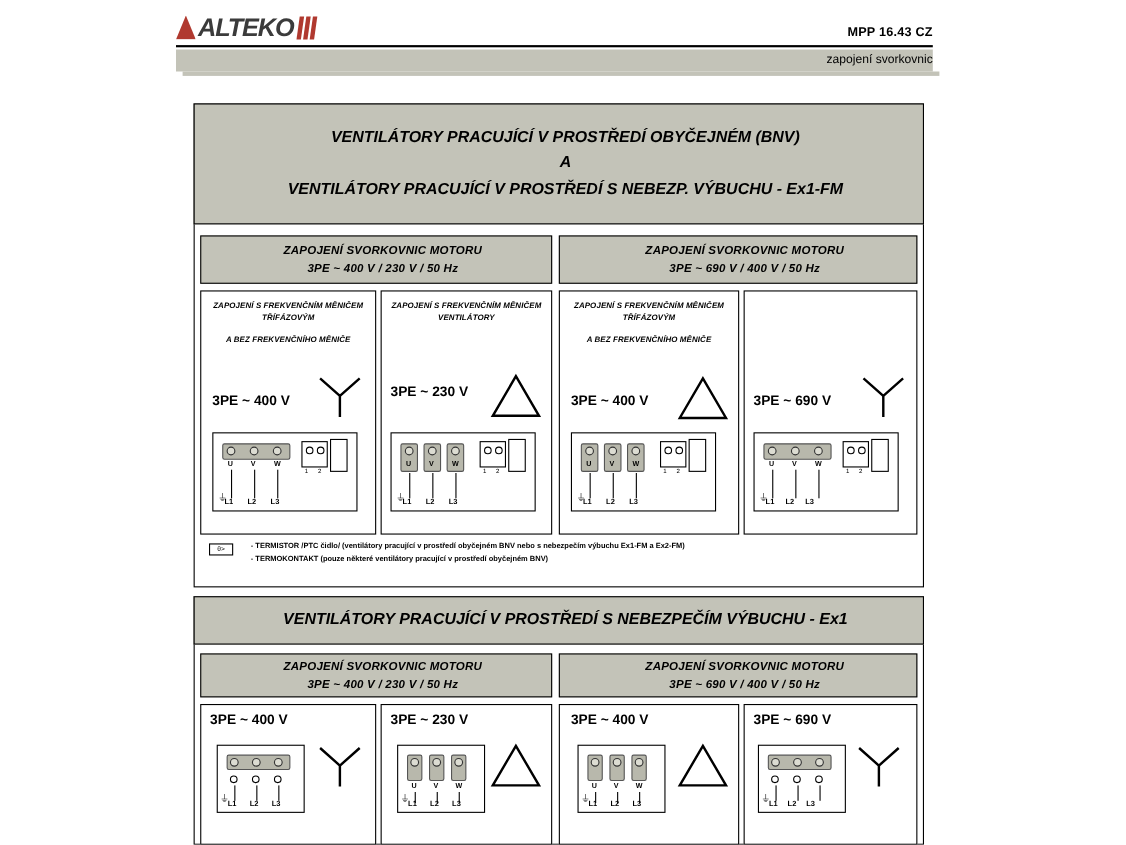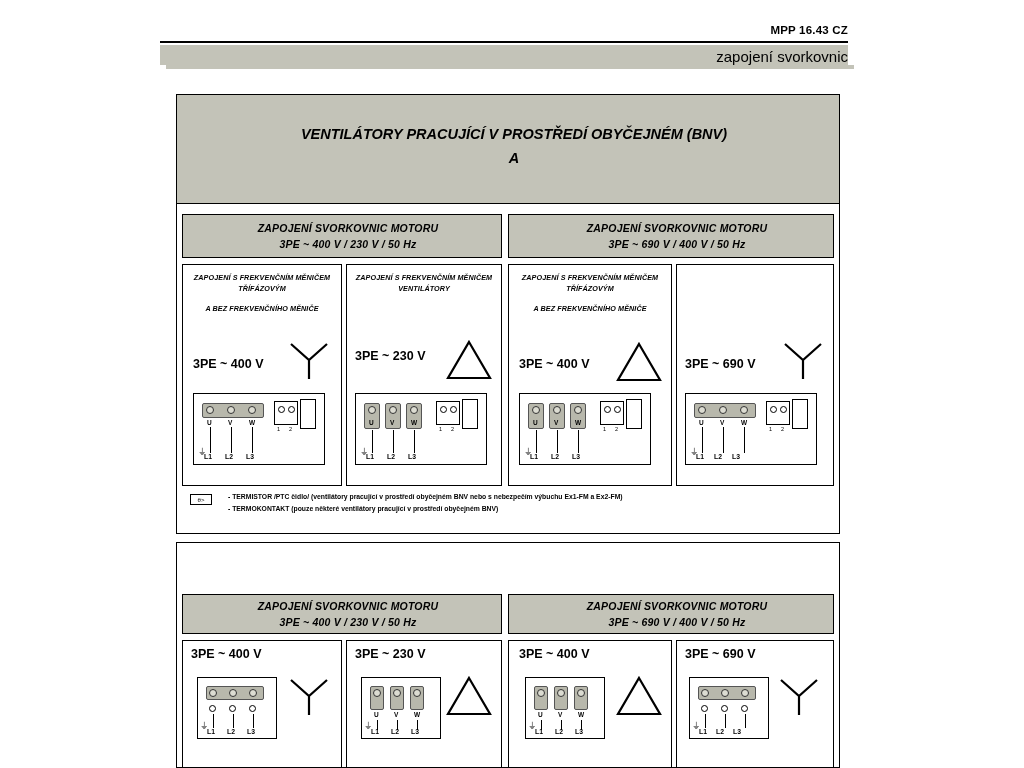--- a/index.html
+++ b/index.html
@@ -41,21 +41,21 @@
   .hdr-rule {
     position: absolute; left: 160px; top: 41px; width: 688px; height: 2px;
     background: #000;
   }
   .hdr-sub {
     position: absolute; left: 160px; top: 45px; width: 688px; height: 20px;
     background: #c3c3b8;
   }
   .hdr-sub-text {
     position: absolute; right: 176px; top: 48px;
-    font-size: 15px; color: #000;
+    font-size: 11px; color: #000;
   }
   .hdr-sub-shadow {
     position: absolute; left: 166px; top: 65px; width: 688px; height: 4px;
     background: #c3c3b8;
   }
 
   
   .box { position: absolute; border: 1px solid #000; background: #fff; }
   .gray { background: #c3c3b8; padding-left: 12px; }
   .ctr { display: flex; align-items: center; justify-content: center; text-align: center; }
@@ -98,31 +98,37 @@
   .ptc-lbl { position: absolute; font-size: 5.5px; color: #000; }
 
   svg { display: block; }
   .sym { position: absolute; }
 </style>
 </head>
 <body>
 
 <div class="page">
 
+  <div class="logo">
+    <span class="logo-mark"></span>
+      <span class="logo-text">ALTEKO</span>
+      <span class="logo-bars"><span></span><span></span><span></span></span>
+  </div>
   <div class="hdr-code">MPP 16.43 CZ</div>
   <div class="hdr-rule"></div>
   <div class="hdr-sub"></div>
   <div class="hdr-sub-text">zapojení svorkovnic</div>
   <div class="hdr-sub-shadow"></div>
 
   <div class="box" style="left:176px; top:94px; width:664px; height:440px;"></div>
 
   <div class="box gray ctr col" style="left:176px; top:94px; width:664px; height:110px;">
     <div class="title-it">VENTILÁTORY PRACUJÍCÍ V PROSTŘEDÍ OBYČEJNÉM (BNV)</div>
     <div class="title-it" style="margin:4px 0;">A</div>
+    <div class="title-it">VENTILÁTORY PRACUJÍCÍ V PROSTŘEDÍ S NEBEZP. VÝBUCHU - Ex1-FM</div>
   </div>
 
   <div class="box gray ctr col" style="left:182px; top:214px; width:320px; height:44px;">
     <div class="sect-head">ZAPOJENÍ SVORKOVNIC MOTORU</div>
     <div class="sect-head">3PE ~ 400 V / 230 V / 50 Hz</div>
   </div>
   <div class="box gray ctr col" style="left:508px; top:214px; width:326px; height:44px;">
     <div class="sect-head">ZAPOJENÍ SVORKOVNIC MOTORU</div>
     <div class="sect-head">3PE ~ 690 V / 400 V / 50 Hz</div>
   </div>
@@ -272,20 +278,23 @@
     </div>
   </div>
 
   <div class="box" style="left:182px; top:490px; width:652px; height:38px; border:none;">
     <div class="box ctr" style="left:8px; top:4px; width:22px; height:11px; position:absolute; font-size:6px;">θ&gt;</div>
     <div class="note-txt" style="position:absolute; left:46px; top:2px;">- TERMISTOR /PTC čidlo/ (ventilátory pracující v prostředí obyčejném BNV nebo s nebezpečím výbuchu Ex1-FM a Ex2-FM)</div>
     <div class="note-txt" style="position:absolute; left:46px; top:14px;">- TERMOKONTAKT (pouze některé ventilátory pracující v prostředí obyčejném BNV)</div>
   </div>
 
   <div class="box" style="left:176px; top:542px; width:664px; height:226px;"></div>
+  <div class="box gray ctr" style="left:176px; top:542px; width:664px; height:44px;">
+    <div class="title-it">VENTILÁTORY PRACUJÍCÍ V PROSTŘEDÍ S NEBEZPEČÍM VÝBUCHU - Ex1</div>
+  </div>
 
   <div class="box gray ctr col" style="left:182px; top:594px; width:320px; height:40px;">
     <div class="sect-head">ZAPOJENÍ SVORKOVNIC MOTORU</div>
     <div class="sect-head">3PE ~ 400 V / 230 V / 50 Hz</div>
   </div>
   <div class="box gray ctr col" style="left:508px; top:594px; width:326px; height:40px;">
     <div class="sect-head">ZAPOJENÍ SVORKOVNIC MOTORU</div>
     <div class="sect-head">3PE ~ 690 V / 400 V / 50 Hz</div>
   </div>
 

